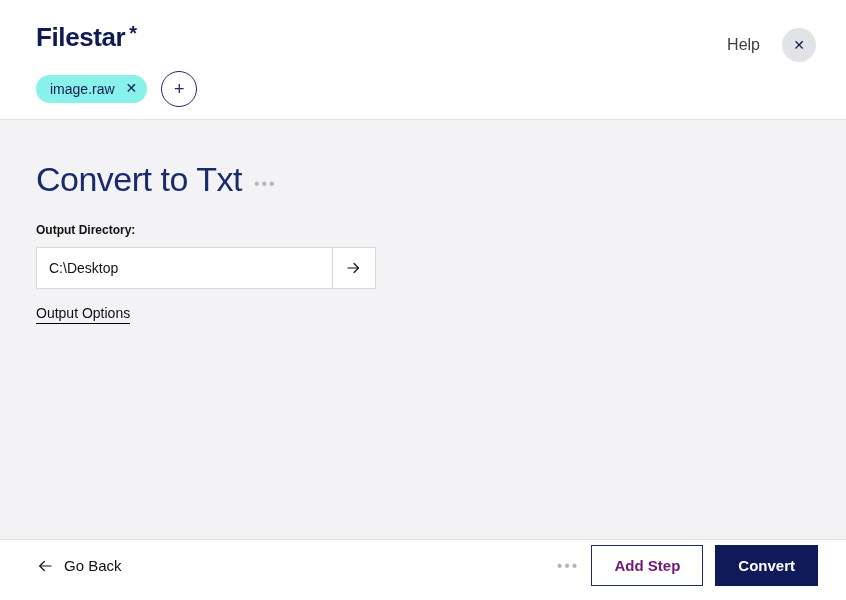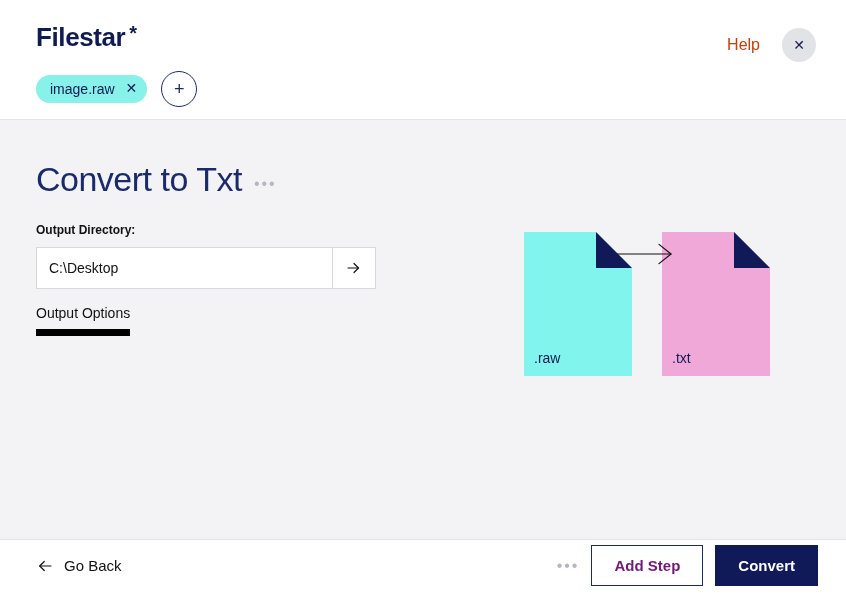--- a/index.html
+++ b/index.html
@@ -49,21 +49,21 @@
     background: #ffffff;
     display: flex; align-items: center; justify-content: center;
     font-size: 18px; color: #1b2a6b;
     cursor: pointer;
   }
   .header-right {
     display: flex; align-items: center; gap: 22px;
     margin-top: 6px;
   }
   .help-link {
-    font-size: 16px; color: #c2410c; cursor: pointer;
+    font-size: 16px; color: #404040; cursor: pointer;
   }
   .close-circle {
     width: 34px; height: 34px; border-radius: 50%;
     background: #e2e3e6;
     display: flex; align-items: center; justify-content: center;
     color: #181a4a; font-size: 14px; cursor: pointer;
   }
 
   
   .main {
@@ -105,22 +105,22 @@
     border: 1px solid #d7d8dd;
     background: #ffffff;
     display: flex; align-items: center; justify-content: center;
     cursor: pointer;
   }
   .dir-btn svg { stroke: #111; }
   .options-link {
     display: inline-block;
     margin-top: 16px;
     font-size: 14px; color: #111;
-    border-bottom: 7px solid #000000;
-    padding-bottom: 8px;
+    border-bottom: 1px solid #000000;
+    padding-bottom: 2px;
     cursor: pointer;
   }
 
   
   .main-right {
     display: flex; align-items: flex-start;
     margin-top: 80px;
     margin-right: 40px;
   }
   .file-fig {
@@ -243,38 +243,20 @@
       <div class="dir-btn">
         <svg width="18" height="18" viewBox="0 0 24 24" fill="none" stroke-width="1.6" stroke-linecap="round" stroke-linejoin="round">
           <line x1="4" y1="12" x2="18" y2="12"></line>
           <polyline points="12 6 18 12 12 18"></polyline>
         </svg>
       </div>
     </div>
     <span class="options-link">Output Options</span>
   </div>
 
-  <div class="main-right">
-    <div class="file-fig src">
-      <div class="file-body"></div>
-      <div class="file-fold"></div>
-      <div class="file-label">.raw</div>
-    </div>
-    <div class="arrow-wrap">
-      <svg viewBox="0 0 100 40" fill="none" stroke="#111" stroke-width="2" stroke-linecap="round" stroke-linejoin="round">
-        <line x1="0" y1="20" x2="90" y2="20"></line>
-        <polyline points="70 4 90 20 70 36"></polyline>
-      </svg>
-    </div>
-    <div class="file-fig dst">
-      <div class="file-body"></div>
-      <div class="file-fold"></div>
-      <div class="file-label">.txt</div>
-    </div>
-  </div>
 
 </div>
 
 <div class="footer">
   <div class="go-back">
     <svg width="18" height="18" viewBox="0 0 24 24" fill="none" stroke-width="1.6" stroke-linecap="round" stroke-linejoin="round">
       <line x1="20" y1="12" x2="5" y2="12"></line>
       <polyline points="11 6 5 12 11 18"></polyline>
     </svg>
     <span>Go Back</span>

